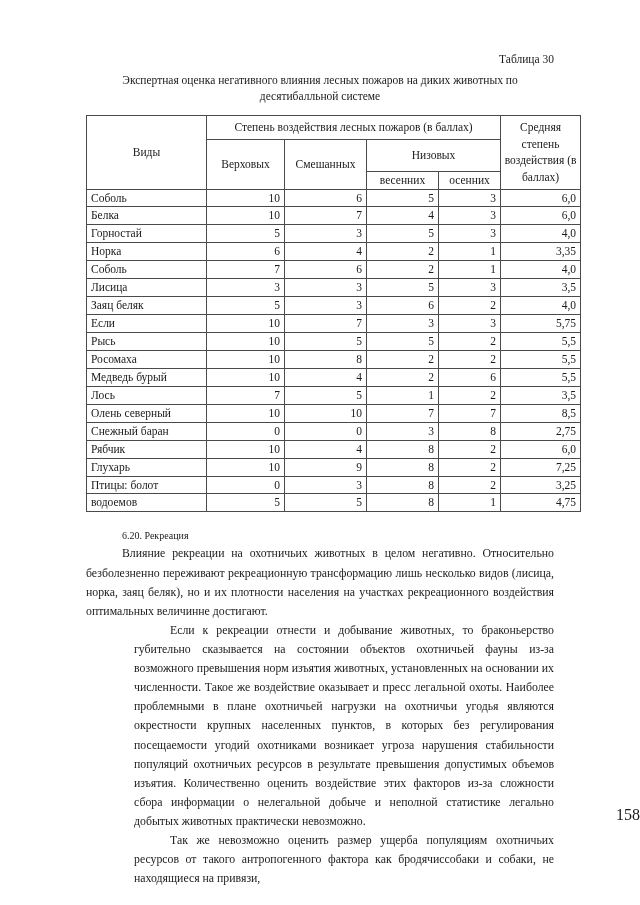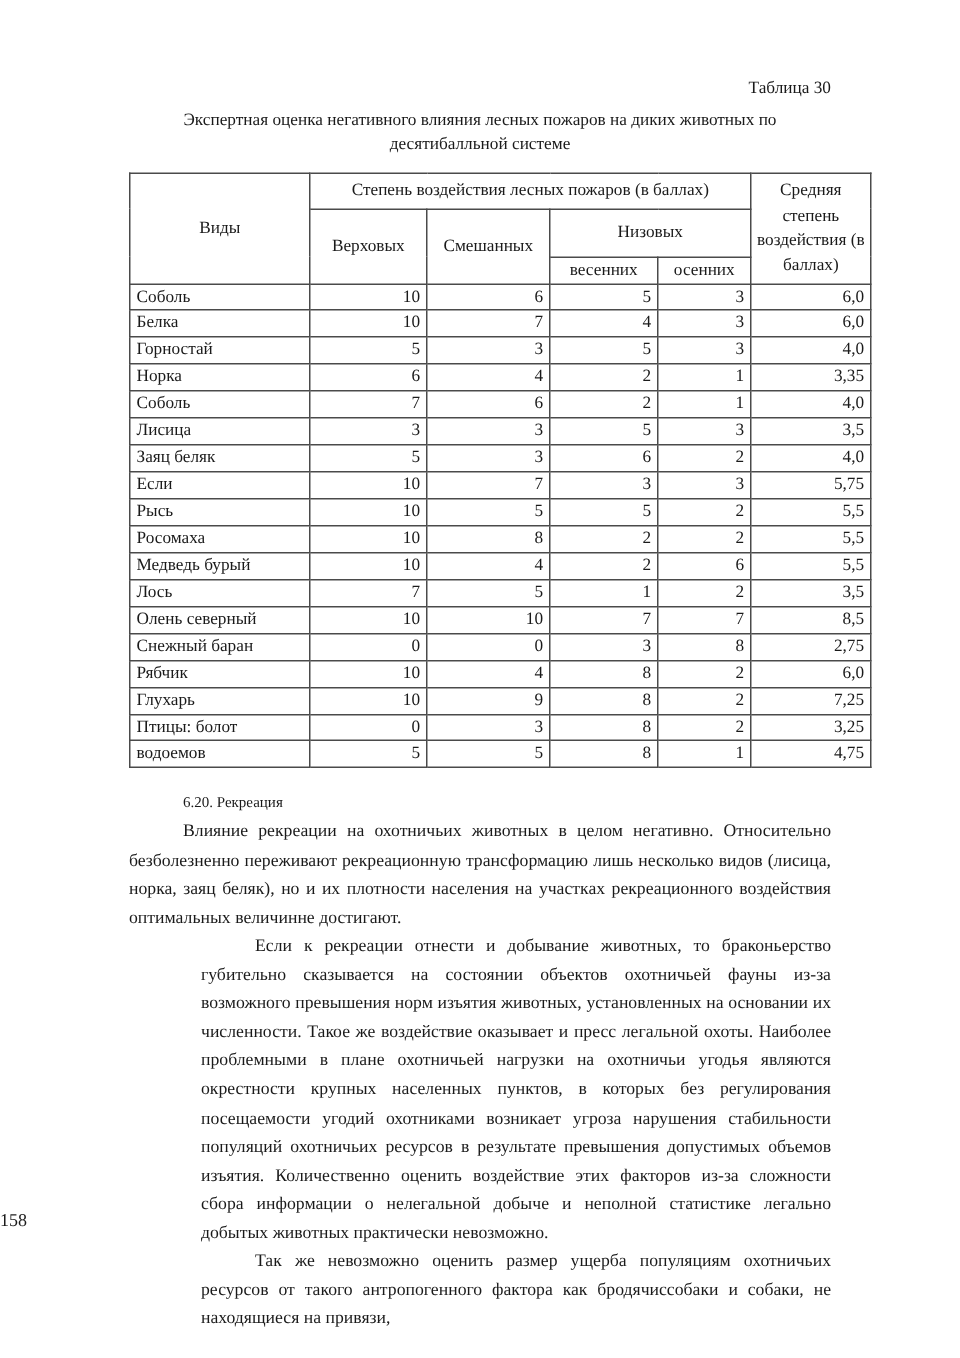--- a/index.html
+++ b/index.html
@@ -100,22 +100,22 @@
     text-indent: 36px;
     hyphens: none;
   }
   p.para + p.para { margin-top: 0; margin-left: 48px; }
 
   .page-number {
     position: absolute;
     left: 0;
     top: 806px;
     width: 640px;
-    text-align: left;
-    font-size: 12px;
+    text-align: right;
+    font-size: 16px;
   }
 </style>
 </head>
 <body>
 
 <div class="page">
   <div class="content">
 
     <div class="table-label">Таблица 30</div>
     <div class="table-title">Экспертная оценка негативного влияния лесных пожаров на диких животных по десятибалльной системе</div>

